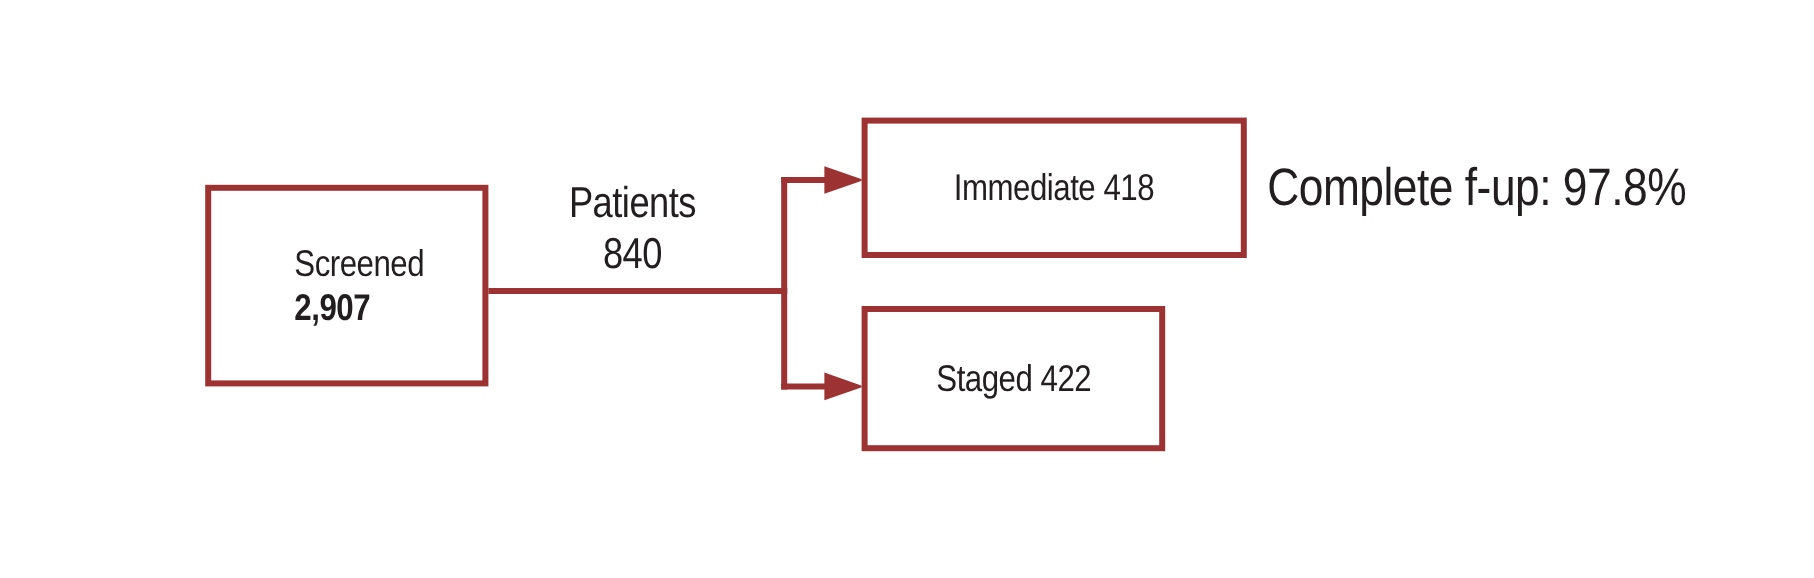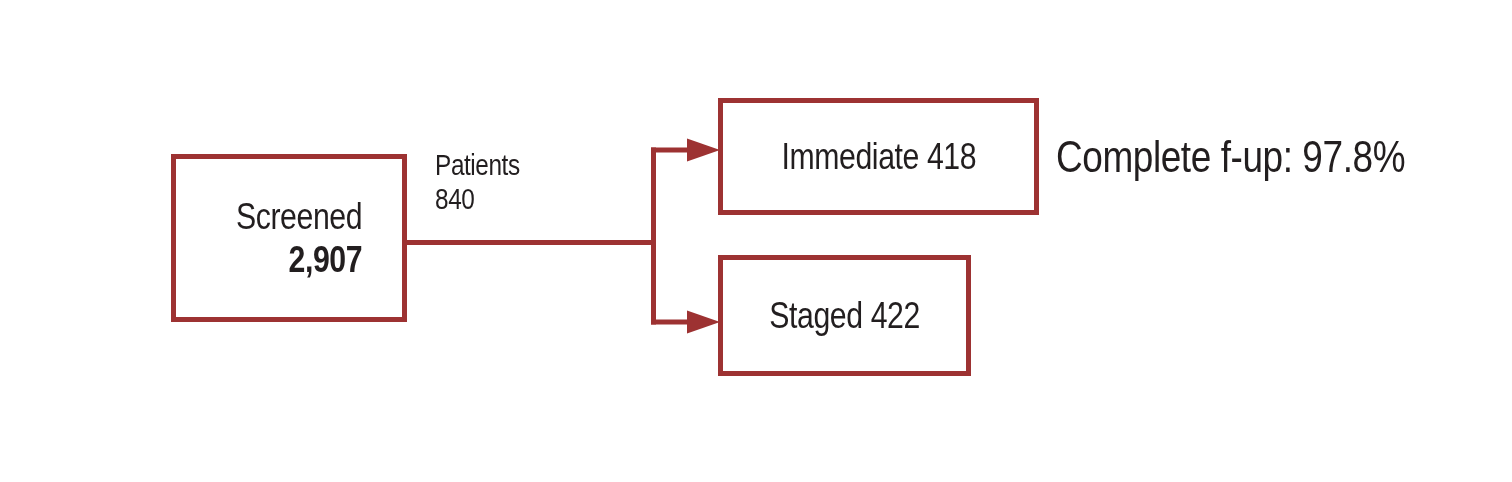--- a/index.html
+++ b/index.html
@@ -40,32 +40,33 @@
     stroke:none;
   }
   .box{
     position:absolute;
     box-sizing:border-box;
     border:5px solid var(--line);
     background:var(--background);
     display:flex;
     align-items:center;
     justify-content:center;
-    text-align:right;
-    font-size:36px;
+    text-align:left;
+    font-size:31px;
     line-height:1.2;
   }
   .box-screened{ left:171px; top:154px; width:236px; height:168px;padding-left:20px; }
   .box-immediate{ left:718px; top:98px;  width:321px; height:117px; }
   .box-staged{    left:718px; top:255px; width:253px; height:121px; }
   .branch-label{
     position:absolute;
     left:427px; top:148px;
     width:200px;
-    font-size:29px;
+    text-align:center;
+    font-size:36px;
     line-height:1.18;
   }
   .note{
     position:absolute;
     display:flex;
     align-items:center;
     font-size:44px;
     white-space:nowrap;
   }
   .note-top{    left:1056px; top:98px;  height:117px; }

